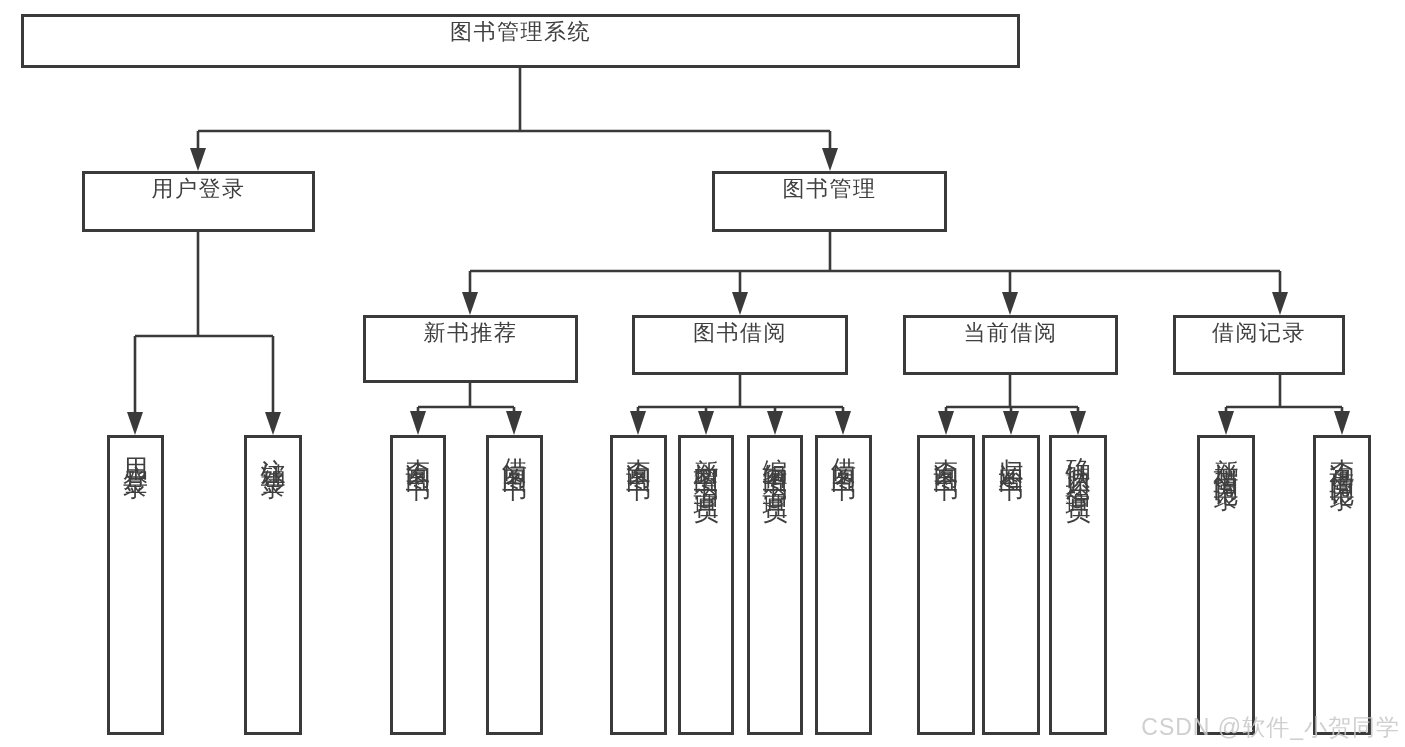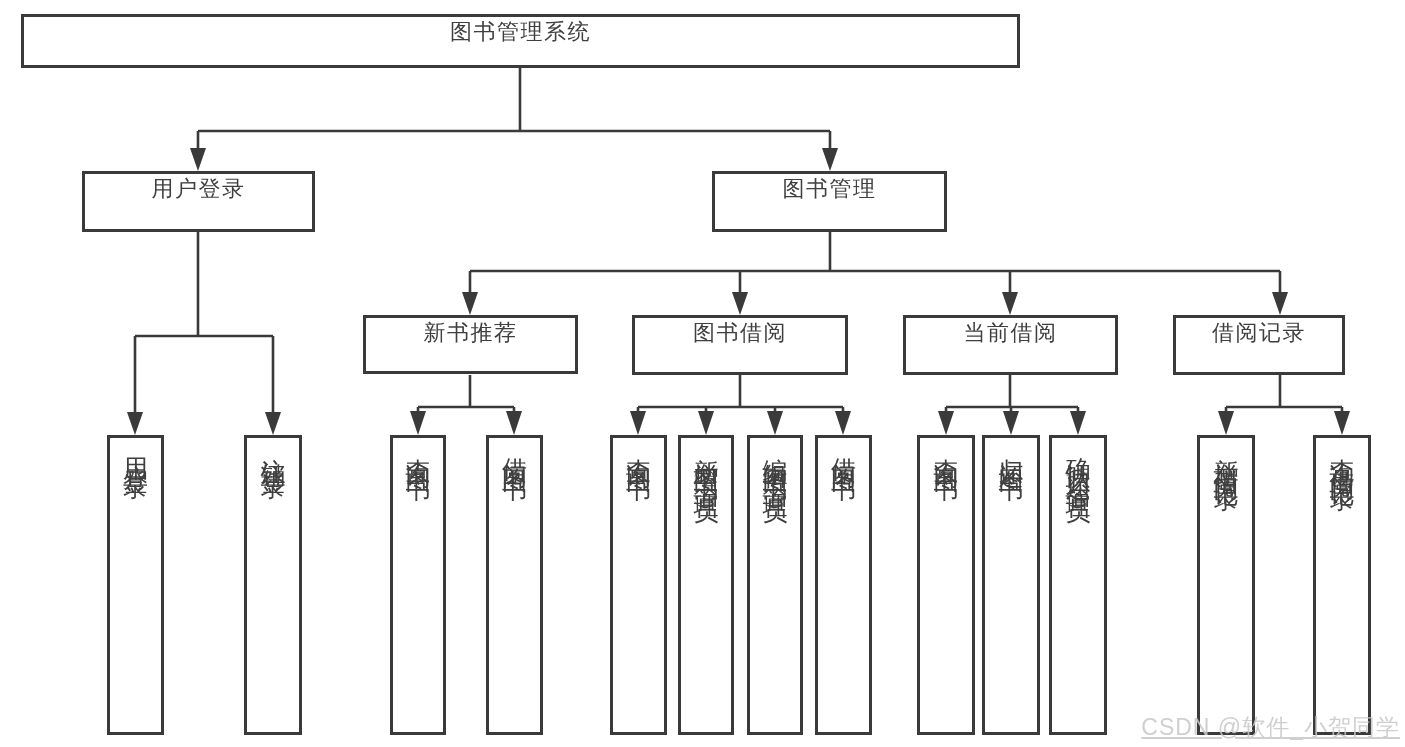--- a/index.html
+++ b/index.html
@@ -51,21 +51,21 @@
     writing-mode: vertical-rl;
     text-orientation: mixed;
     font-size: 25px;
     letter-spacing: 6px;
     line-height: 1;
   }
   
   .b-root   { left: 21px;  top: 14px;  width: 999px; height: 54px; }
   .b-login  { left: 82px;  top: 171px; width: 233px; height: 61px; }
   .b-mgmt   { left: 712px; top: 171px; width: 235px; height: 61px; }
-  .b-rec    { left: 363px; top: 315px; width: 215px; height: 59px; }
+  .b-rec    { left: 363px; top: 315px; width: 215px; height: 68px; }
   .b-borrow { left: 632px; top: 315px; width: 216px; height: 60px; }
   .b-cur    { left: 903px; top: 315px; width: 215px; height: 60px; }
   .b-hist   { left: 1173px;top: 315px; width: 172px; height: 60px; }
   .leaf     { top: 435px; height: 300px; }
   .l1  { left: 107px;  width: 57px; }
   .l2  { left: 244px;  width: 58px; }
   .l3  { left: 390px;  width: 56px; }
   .l4  { left: 486px;  width: 57px; }
   .l5  { left: 610px;  width: 57px; }
   .l6  { left: 678px;  width: 56px; }
@@ -79,21 +79,20 @@
   .watermark {
     position: absolute;
     right: 5px;
     top: 712px;
     z-index: 5;
     font-size: 23px;
     color: var(--watermark, #c9c9c9);
     opacity: 0.88;
     white-space: nowrap;
     letter-spacing: 1px;
-    text-decoration: underline;
   }
 </style>
 </head>
 <body>
 
 <div id="stage">
 
   <svg id="connectors" viewBox="0 0 1405 747" xmlns="http://www.w3.org/2000/svg">
 
     <path class="cl" d="M520 68 V131 M198 131 H830 M198 131 V151 M830 131 V151"></path>

